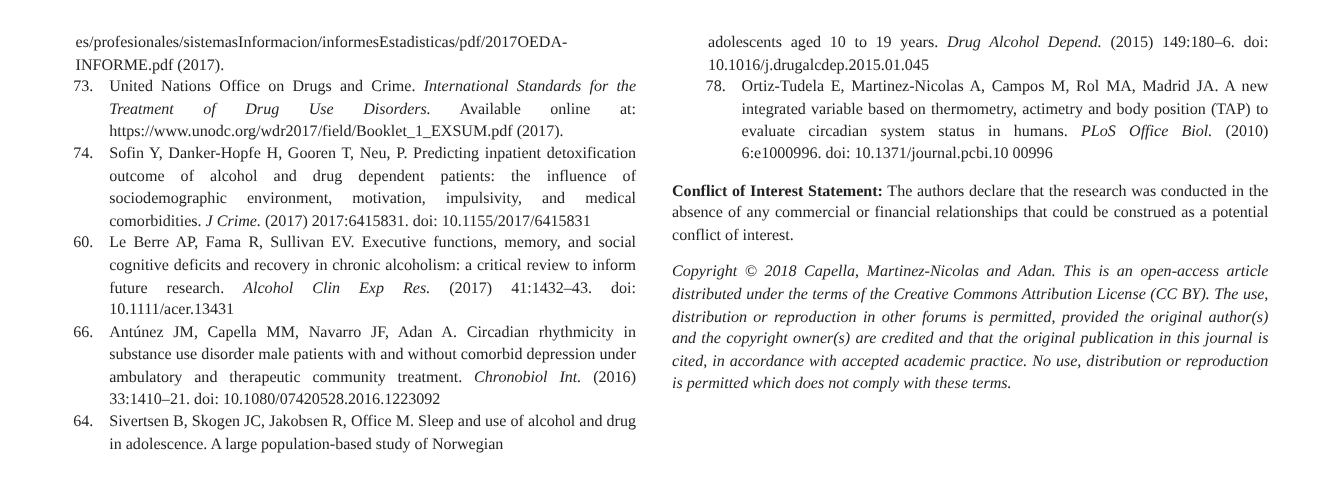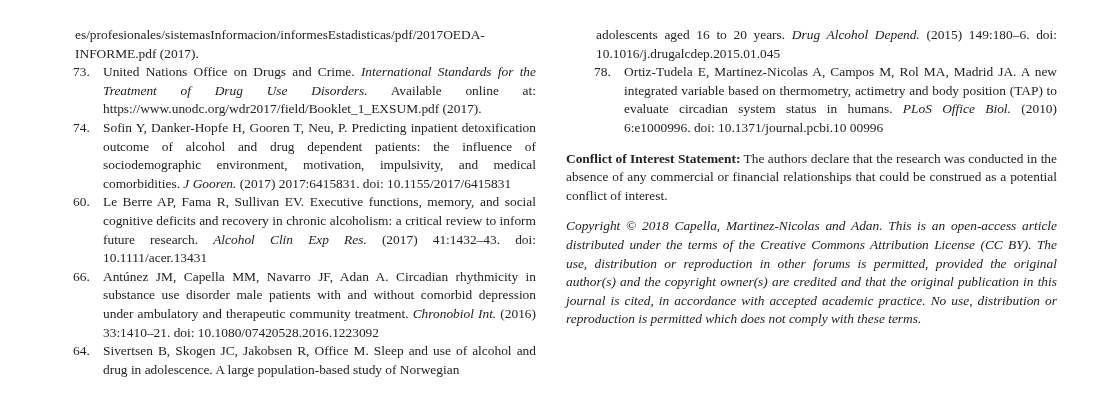--- a/index.html
+++ b/index.html
@@ -13,21 +13,21 @@
     overflow: hidden;
     font-family: "Liberation Serif", "DejaVu Serif", serif;
     color: #232327;
   }
   .page {
     box-sizing: border-box;
     width: 1100px;
     height: 409px;
     display: flex;
     gap: 30px;
-    padding: 26px 43px 0 45px;
+    padding: 26px 43px 0 33px;
   }
   .col {
     flex: 1 1 0;
     font-size: 13.4px;
     line-height: 18.6px;
     text-align: justify;
     overflow-wrap: anywhere;
   }
   p { margin: 0; }
   .ref {
@@ -54,31 +54,31 @@
 </head>
 <body>
 
 <div class="page">
 
   <div class="col">
     <p class="cont"><span>es/profesionales/sistemasInformacion/informesEstadisticas/pdf/2017OEDA-INFORME.pdf (2017).</span></p>
 
     <p class="ref"><span class="num">73.</span><span>United Nations Office on Drugs and Crime. </span><i>International Standards for the Treatment of Drug Use Disorders.</i><span> Available online at: https://www.unodc.org/wdr2017/field/Booklet_1_EXSUM.pdf (2017).</span></p>
 
-    <p class="ref"><span class="num">74.</span><span>Sofin Y, Danker-Hopfe H, Gooren T, Neu, P. Predicting inpatient detoxification outcome of alcohol and drug dependent patients: the influence of sociodemographic environment, motivation, impulsivity, and medical comorbidities. </span><i>J Gooren.</i><span> (2017) 2017:6415831. doi: 10.1155/2017/6415831</span></p>
+    <p class="ref"><span class="num">74.</span><span>Sofin Y, Danker-Hopfe H, Gooren T, Neu, P. Predicting inpatient detoxification outcome of alcohol and drug dependent patients: the influence of sociodemographic environment, motivation, impulsivity, and medical comorbidities. </span><i>J Crime.</i><span> (2017) 2017:6415831. doi: 10.1155/2017/6415831</span></p>
 
     <p class="ref"><span class="num">60.</span><span>Le Berre AP, Fama R, Sullivan EV. Executive functions, memory, and social cognitive deficits and recovery in chronic alcoholism: a critical review to inform future research. </span><i>Alcohol Clin Exp Res.</i><span> (2017) 41:1432–43. doi: 10.1111/acer.13431</span></p>
 
     <p class="ref"><span class="num">66.</span><span>Antúnez JM, Capella MM, Navarro JF, Adan A. Circadian rhythmicity in substance use disorder male patients with and without comorbid depression under ambulatory and therapeutic community treatment. </span><i>Chronobiol Int.</i><span> (2016) 33:1410–21. doi: 10.1080/07420528.2016.1223092</span></p>
 
     <p class="ref"><span class="num">64.</span><span>Sivertsen B, Skogen JC, Jakobsen R, Office M. Sleep and use of alcohol and drug in adolescence. A large population-based study of Norwegian</span></p>
   </div>
 
   <div class="col">
-    <p class="cont"><span>adolescents aged 16 to 20 years. </span><i>Drug Alcohol Depend.</i><span> (2015) 149:180–6. doi: 10.1016/j.drugalcdep.2015.01.045</span></p>
+    <p class="cont"><span>adolescents aged 10 to 19 years. </span><i>Drug Alcohol Depend.</i><span> (2015) 149:180–6. doi: 10.1016/j.drugalcdep.2015.01.045</span></p>
 
     <p class="ref"><span class="num">78.</span><span>Ortiz-Tudela E, Martinez-Nicolas A, Campos M, Rol MA, Madrid JA. A new integrated variable based on thermometry, actimetry and body position (TAP) to evaluate circadian system status in humans. </span><i>PLoS Office Biol.</i><span> (2010) 6:e1000996. doi: 10.1371/journal.pcbi.10 00996</span></p>
 
     <p class="para"><span class="bold">Conflict of Interest Statement:</span><span> The authors declare that the research was conducted in the absence of any commercial or financial relationships that could be construed as a potential conflict of interest.</span></p>
 
     <p class="para italic-para"><span>Copyright © 2018 Capella, Martinez-Nicolas and Adan. This is an open-access article distributed under the terms of the Creative Commons Attribution License (CC BY). The use, distribution or reproduction in other forums is permitted, provided the original author(s) and the copyright owner(s) are credited and that the original publication in this journal is cited, in accordance with accepted academic practice. No use, distribution or reproduction is permitted which does not comply with these terms.</span></p>
   </div>
 
 </div>
 

